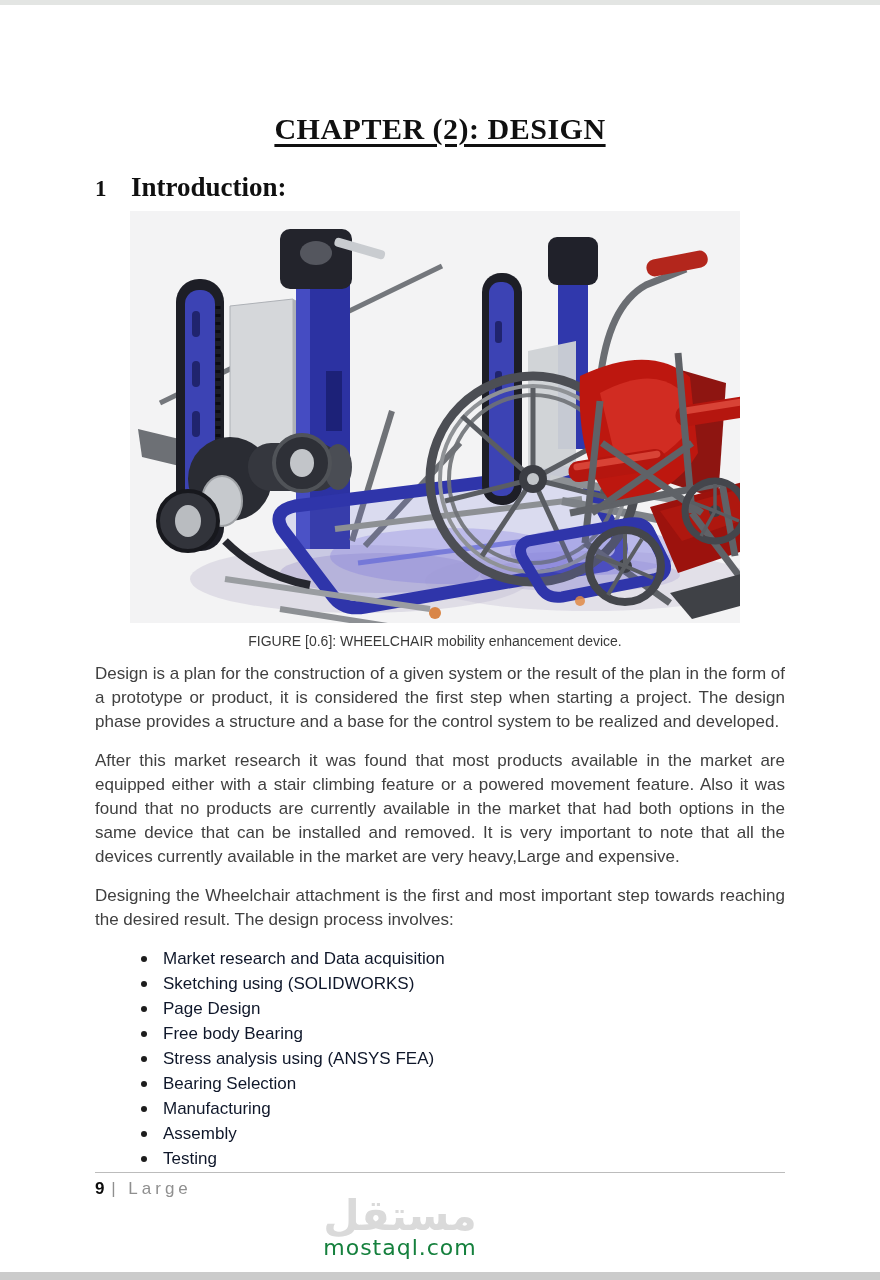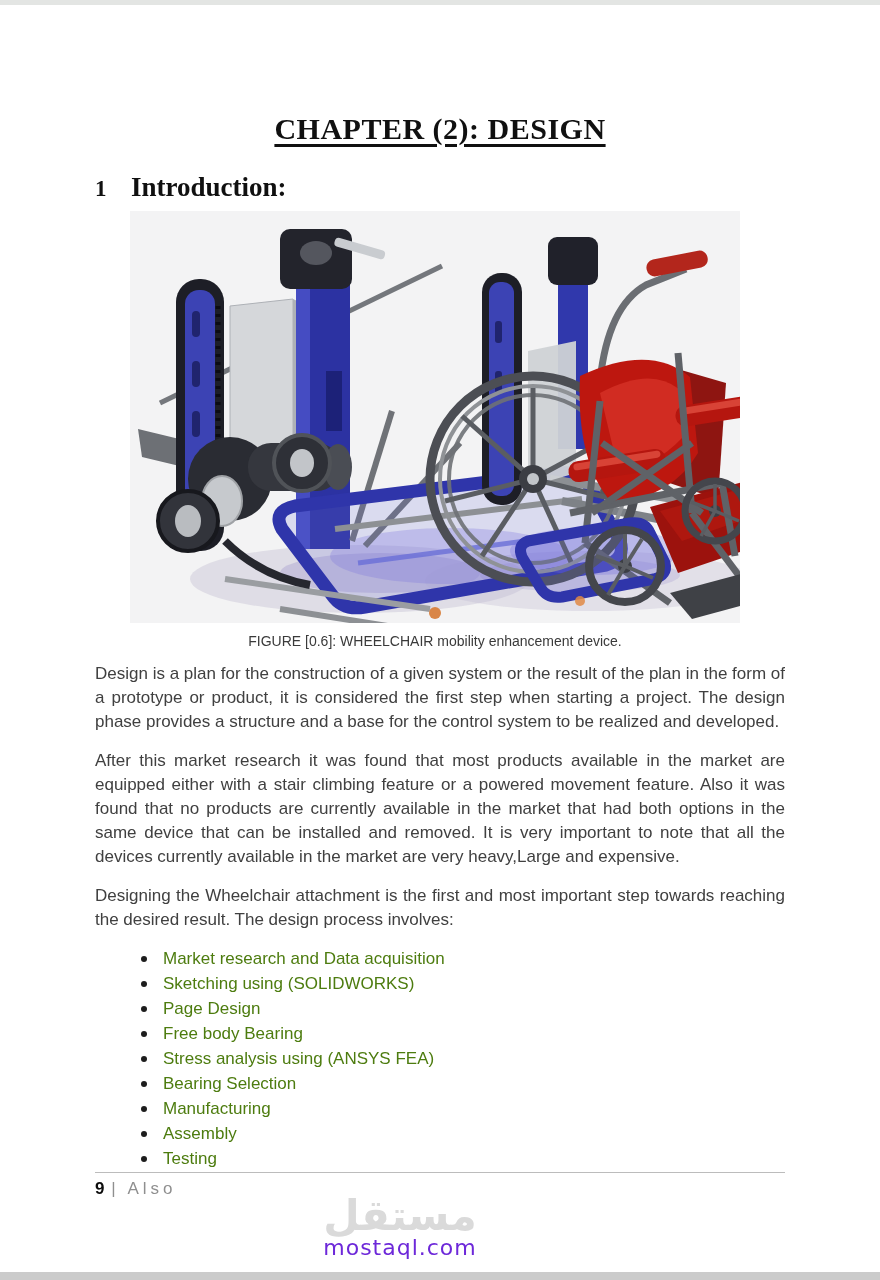--- a/index.html
+++ b/index.html
@@ -55,21 +55,21 @@
   }
   .bullet-list{
     margin:14px 0 0 0;
     padding-left:68px;
     list-style:none;
   }
   .bullet-list li{
     position:relative;
     font-size:17px;
     line-height:25px;
-    color:#4d7c0f;
+    color:#0f172a;
   }
   .bullet-list li::before{
     content:"";
     position:absolute;
     left:-22px;top:10px;
     width:6px;height:6px;border-radius:50%;
     background:#1d1d1d;
   }
   .footer{
     position:absolute;
@@ -89,21 +89,21 @@
     font-family:"DejaVu Sans", sans-serif;
     font-weight:bold;
     font-size:42px;
     line-height:40px;
     color:#dadada;
   }
   .watermark-site{
     font-family:"DejaVu Sans", sans-serif;
     font-size:22px;
     line-height:24px;
-    color:#6d28d9;
+    color:#15803d;
     letter-spacing:1px;
   }
 </style>
 </head>
 <body>
 
 <div class="page">
   <div class="edge-strip-top"></div>
 
   <div class="content">
@@ -306,21 +306,21 @@
       <li>Manufacturing</li>
       <li>Assembly</li>
       <li>Testing</li>
     </ul>
   </div>
 
   <div class="footer">
     <hr class="footer-rule">
     <div class="footer-text">
       <span class="footer-num">9</span>
-      <span class="footer-label">| Also</span>
+      <span class="footer-label">| Large</span>
     </div>
   </div>
 
   <div class="watermark">
     <div class="watermark-logo">مستقل</div>
     <div class="watermark-site">mostaql.com</div>
   </div>
 
   <div class="edge-strip-bottom"></div>
 </div>

